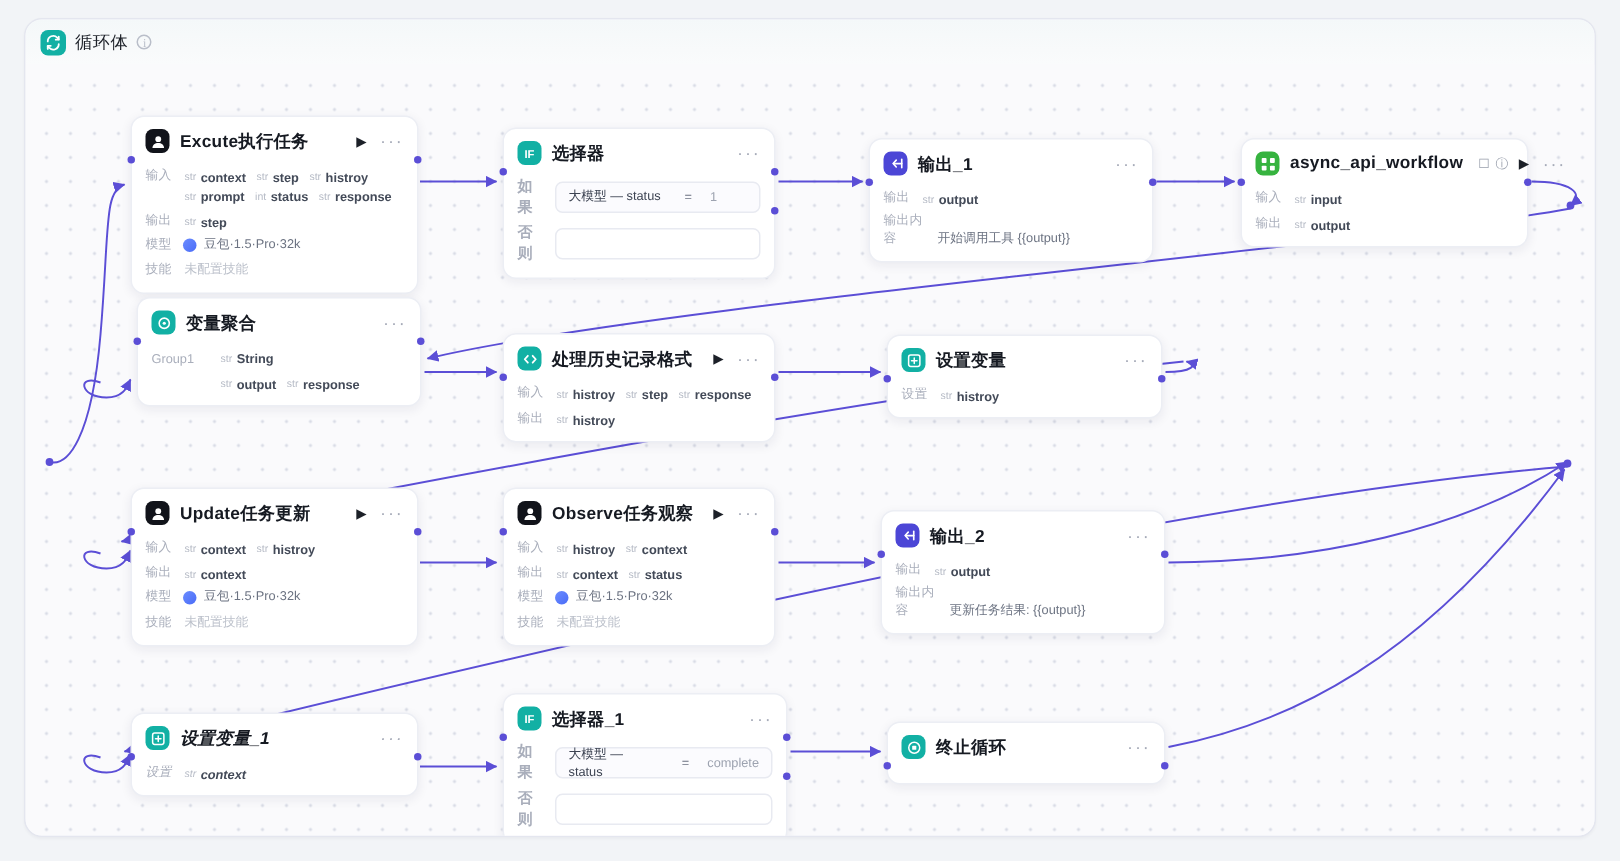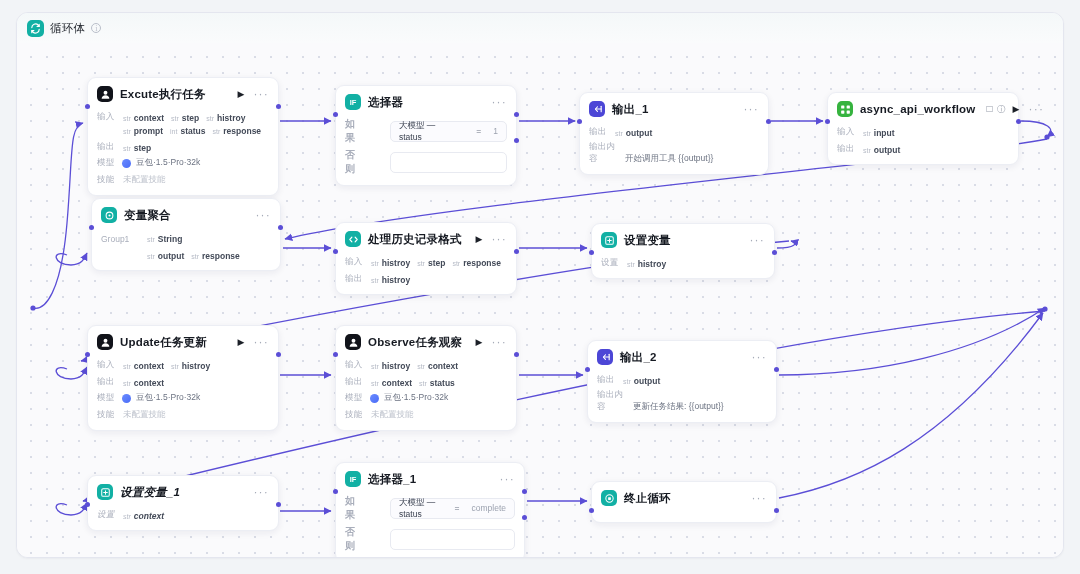--- a/index.html
+++ b/index.html
@@ -91,21 +91,21 @@
     background: linear-gradient(135deg,#6b8cff,#4a6cf7);
     flex: 0 0 auto;
   }
   .group-label { font-size: 8.5px; color: #a9aebb; width: 40px; flex: 0 0 auto; }
 
   
   .cond { display: flex; align-items: center; gap: 7px; margin-top: 3px; }
   .cond-key { font-size: 10px; color: #a9aebb; width: 18px; flex: 0 0 auto; font-weight: bold; }
   .cond-box {
     flex: 1; height: 21px; border: 1px solid #e8eaf1; border-radius: 5px;
-    background: #fbfbfe; display: flex; align-items: center; padding: 0 8px; gap: 12px; margin-left: 20px;
+    background: #fbfbfe; display: flex; align-items: center; padding: 0 8px; gap: 12px;
   }
   .cond-box.empty { background: #fff; }
   .cv { font-size: 8.5px; color: #3c4352; }
   .cv.dim { color: #9da3b0; }
   .cop { font-size: 8.5px; color: #6c7382; margin-left: 4px; }
 
   
   .port { position: absolute; width: 5px; height: 5px; border-radius: 50%; background: #5b4ed6; }
   .port.l { left: -3px; } .port.r { right: -3px; }
 </style>

